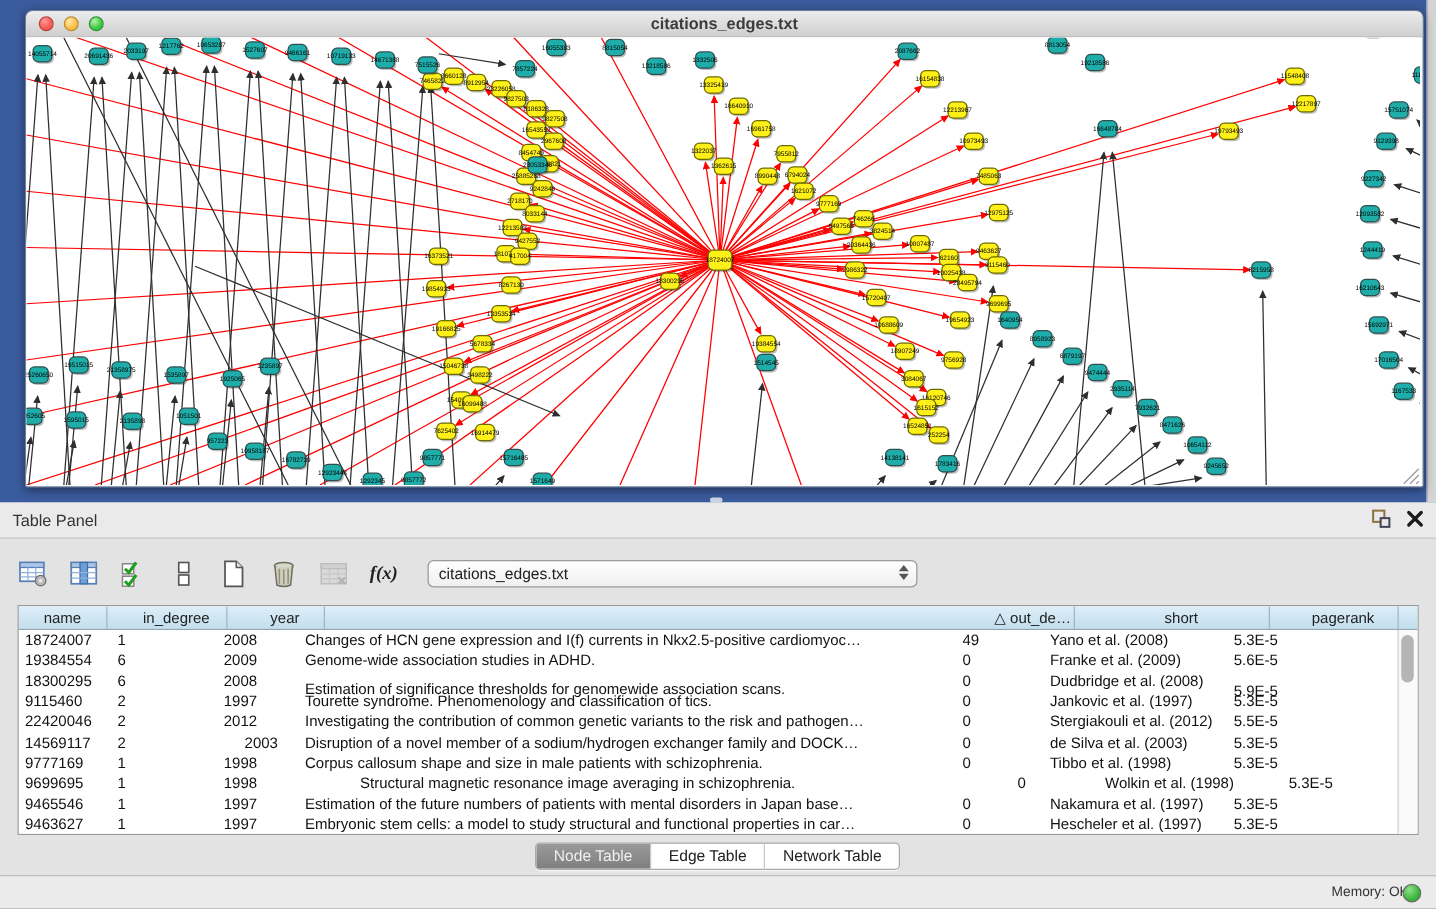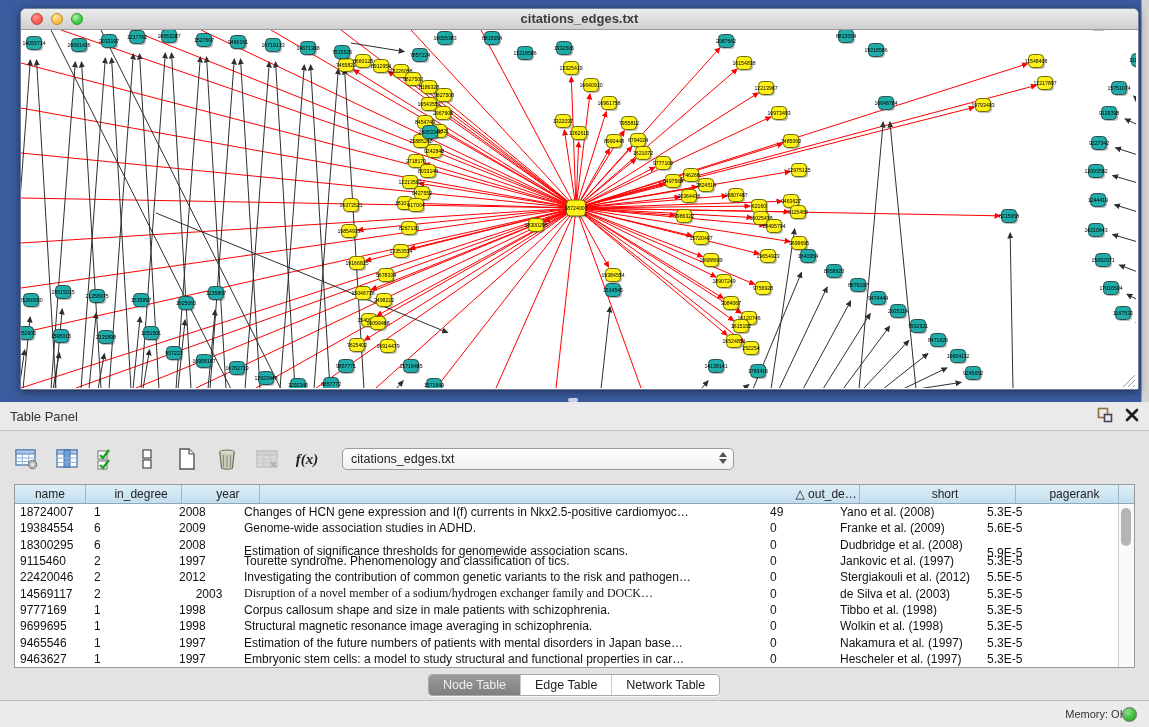--- a/index.html
+++ b/index.html
@@ -793,39 +793,39 @@
             <div class="td" style="width: 65px;">2012</div>
             <div class="td" style="width: 526px;">Investigating the contribution of common genetic variants to the risk and pathogen…</div>
             <div class="td" style="width: 70px;">0</div>
             <div class="td" style="width: 147px;">Stergiakouli et al. (2012)</div>
             <div class="td" style="width: 92px;">5.5E-5</div>
           </div>
           <div class="tr">
             <div class="td" style="width: 74px;">14569117</div>
             <div class="td" style="width: 85px;">2</div>
             <div class="td" style="width: 65px; text-align: center;">2003</div>
-            <div class="td" style="width: 526px; font-family: Liberation Serif, serif;">Disruption of a novel member of a sodium/hydrogen exchanger family and DOCK…</div>
+            <div class="td" style="width: 526px;">Disruption of a novel member of a sodium/hydrogen exchanger family and DOCK…</div>
             <div class="td" style="width: 70px;">0</div>
             <div class="td" style="width: 147px;">de Silva et al. (2003)</div>
             <div class="td" style="width: 92px;">5.3E-5</div>
           </div>
           <div class="tr">
             <div class="td" style="width: 74px;">9777169</div>
             <div class="td" style="width: 85px;">1</div>
             <div class="td" style="width: 65px;">1998</div>
             <div class="td" style="width: 526px;">Corpus callosum shape and size in male patients with schizophrenia.</div>
             <div class="td" style="width: 70px;">0</div>
             <div class="td" style="width: 147px;">Tibbo et al. (1998)</div>
             <div class="td" style="width: 92px;">5.3E-5</div>
           </div>
           <div class="tr">
             <div class="td" style="width: 74px;">9699695</div>
             <div class="td" style="width: 85px;">1</div>
             <div class="td" style="width: 65px;">1998</div>
-            <div class="td" style="width: 526px;">Structural magnetic resonance image averaging in schizophrenia.</div>
+            <div class="td" style="width: 526px; margin-left: 44px;">Structural magnetic resonance image averaging in schizophrenia.</div>
             <div class="td" style="width: 70px;">0</div>
             <div class="td" style="width: 147px;">Wolkin et al. (1998)</div>
             <div class="td" style="width: 92px;">5.3E-5</div>
           </div>
           <div class="tr">
             <div class="td" style="width: 74px;">9465546</div>
             <div class="td" style="width: 85px;">1</div>
             <div class="td" style="width: 65px;">1997</div>
             <div class="td" style="width: 526px;">Estimation of the future numbers of patients with mental disorders in Japan base…</div>
             <div class="td" style="width: 70px;">0</div>

